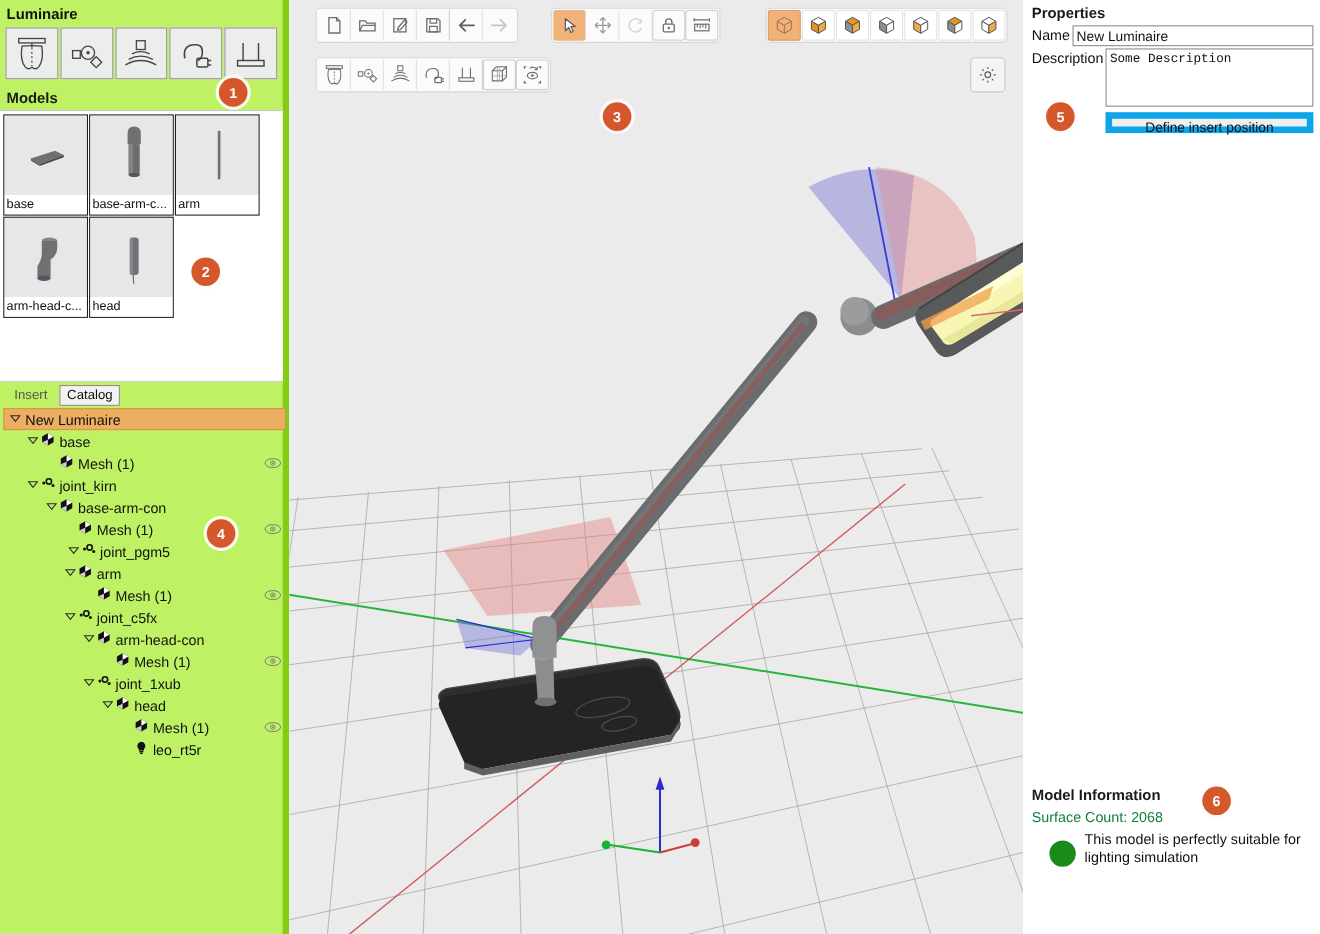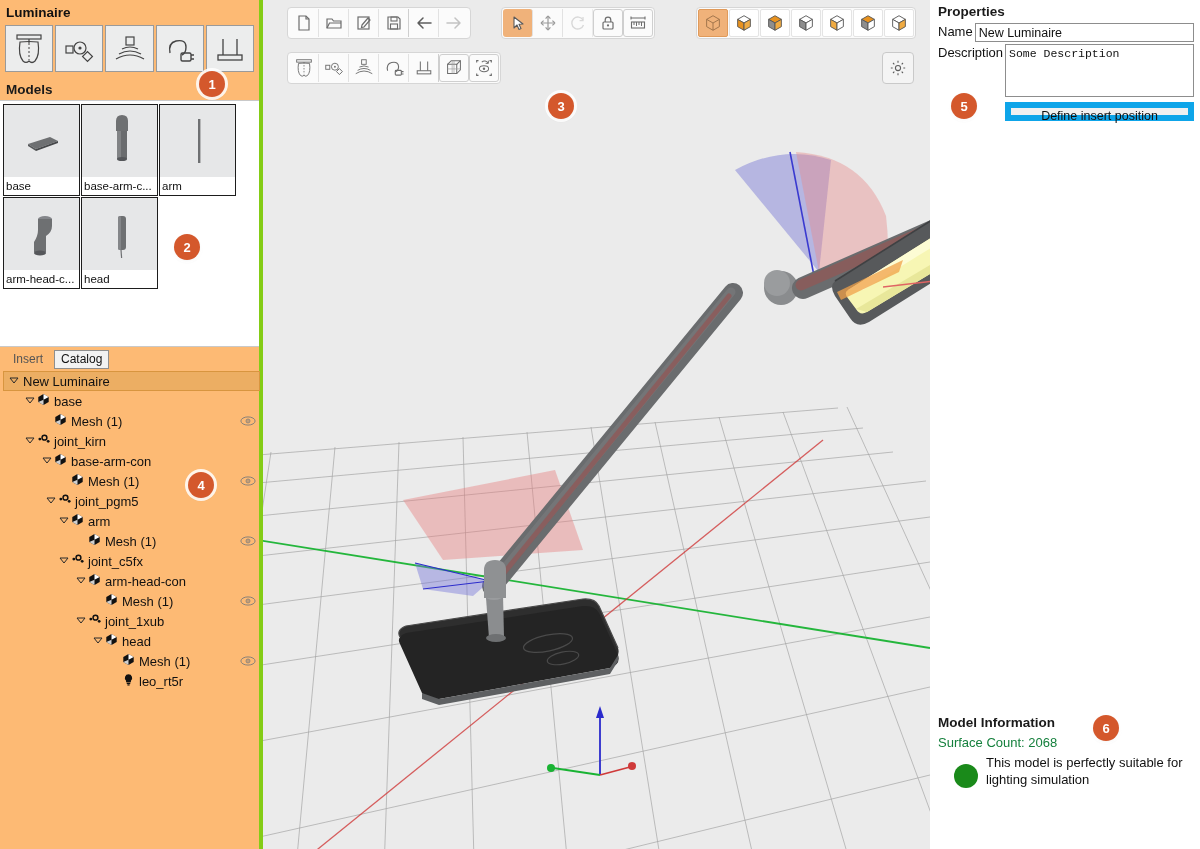--- a/index.html
+++ b/index.html
@@ -16,22 +16,22 @@
     position: relative;
     width: 1200px; height: 849px;
     display: flex;
     background: #ffffff;
   }
 
   
   #left-panel {
     position: relative;
     width: 263px; height: 849px;
-    background: #fdba74;
-    border-right: 4px solid #84cc16;
+    background: #bef264;
+    border-right: 6px solid #84cc16;
     flex: 0 0 263px;
   }
   .panel-title {
     font-weight: bold;
     font-size: 13.5px;
     padding: 5px 0 3px 6px;
     color: #111;
   }
   #lum-toolbar {
     display: flex;
@@ -498,21 +498,21 @@
               <path d="M7 1 L12.6 4.2 L7 7.4 Z" fill="#fff"></path>
               <path d="M1.4 9.8 L7 7.4 L7 13 Z" fill="#cfcfcf"></path>
             </svg></span>
           <span class="tlabel">Mesh (1)</span>
           <span class="eye"><svg viewBox="0 0 18 12" width="16" height="12">
               <ellipse cx="9" cy="6" rx="8" ry="4.6" fill="none" stroke="#7a7a7a" stroke-width="1"></ellipse>
               <circle cx="9" cy="6" r="2.2" fill="none" stroke="#7a7a7a" stroke-width="1"></circle>
               <circle cx="9" cy="6" r="0.9" fill="#7a7a7a"></circle>
             </svg></span>
         </div>
-        <div class="tree-row" style="padding-left: 44px;">
+        <div class="tree-row" style="padding-left: 60px;">
           <span class="tw"><svg width="10" height="10" viewBox="0 0 10 10">
               <path d="M1 3 L9 3 L5 8 Z" fill="none" stroke="#2a2a2a" stroke-width="1"></path>
             </svg></span>
           <span class="ticon"><svg width="14" height="13" viewBox="0 0 15 14">
               <circle cx="3" cy="6.5" r="1.5" fill="#111"></circle>
               <circle cx="8" cy="5" r="2.6" fill="none" stroke="#111" stroke-width="1.6"></circle>
               <circle cx="12" cy="9" r="1.5" fill="#111"></circle>
             </svg></span>
           <span class="tlabel">joint_pgm5</span>
         </div>

